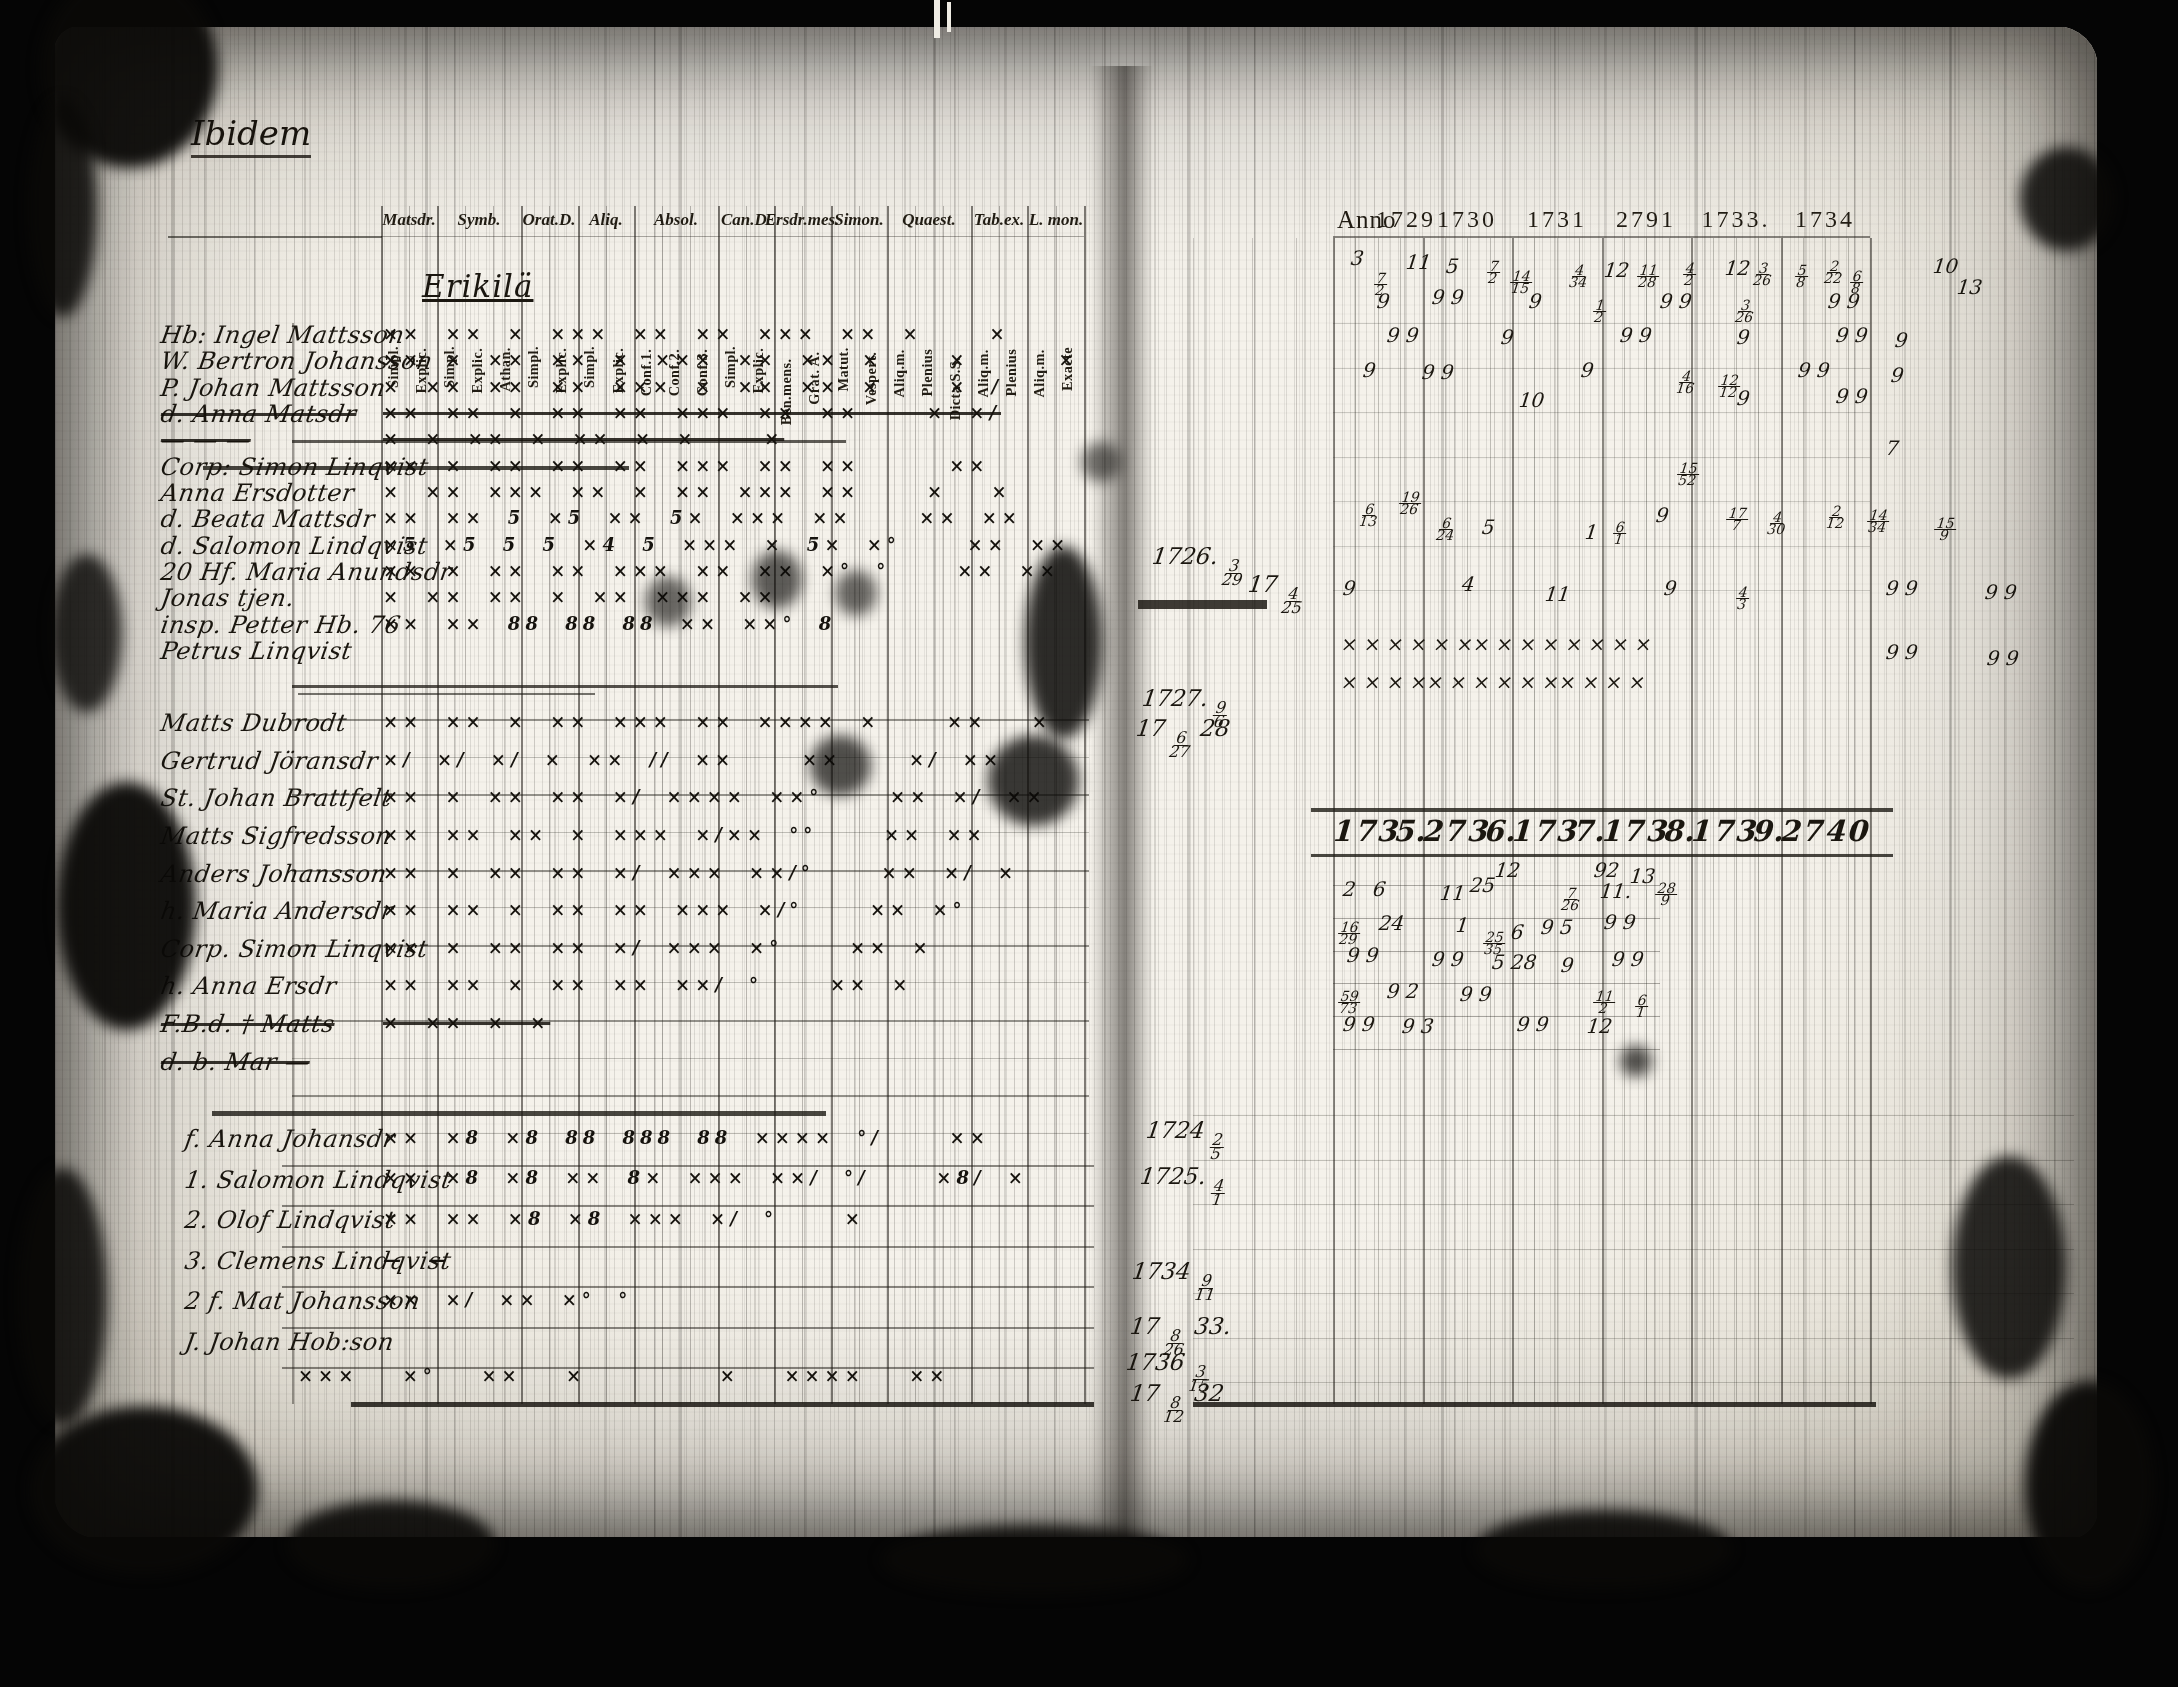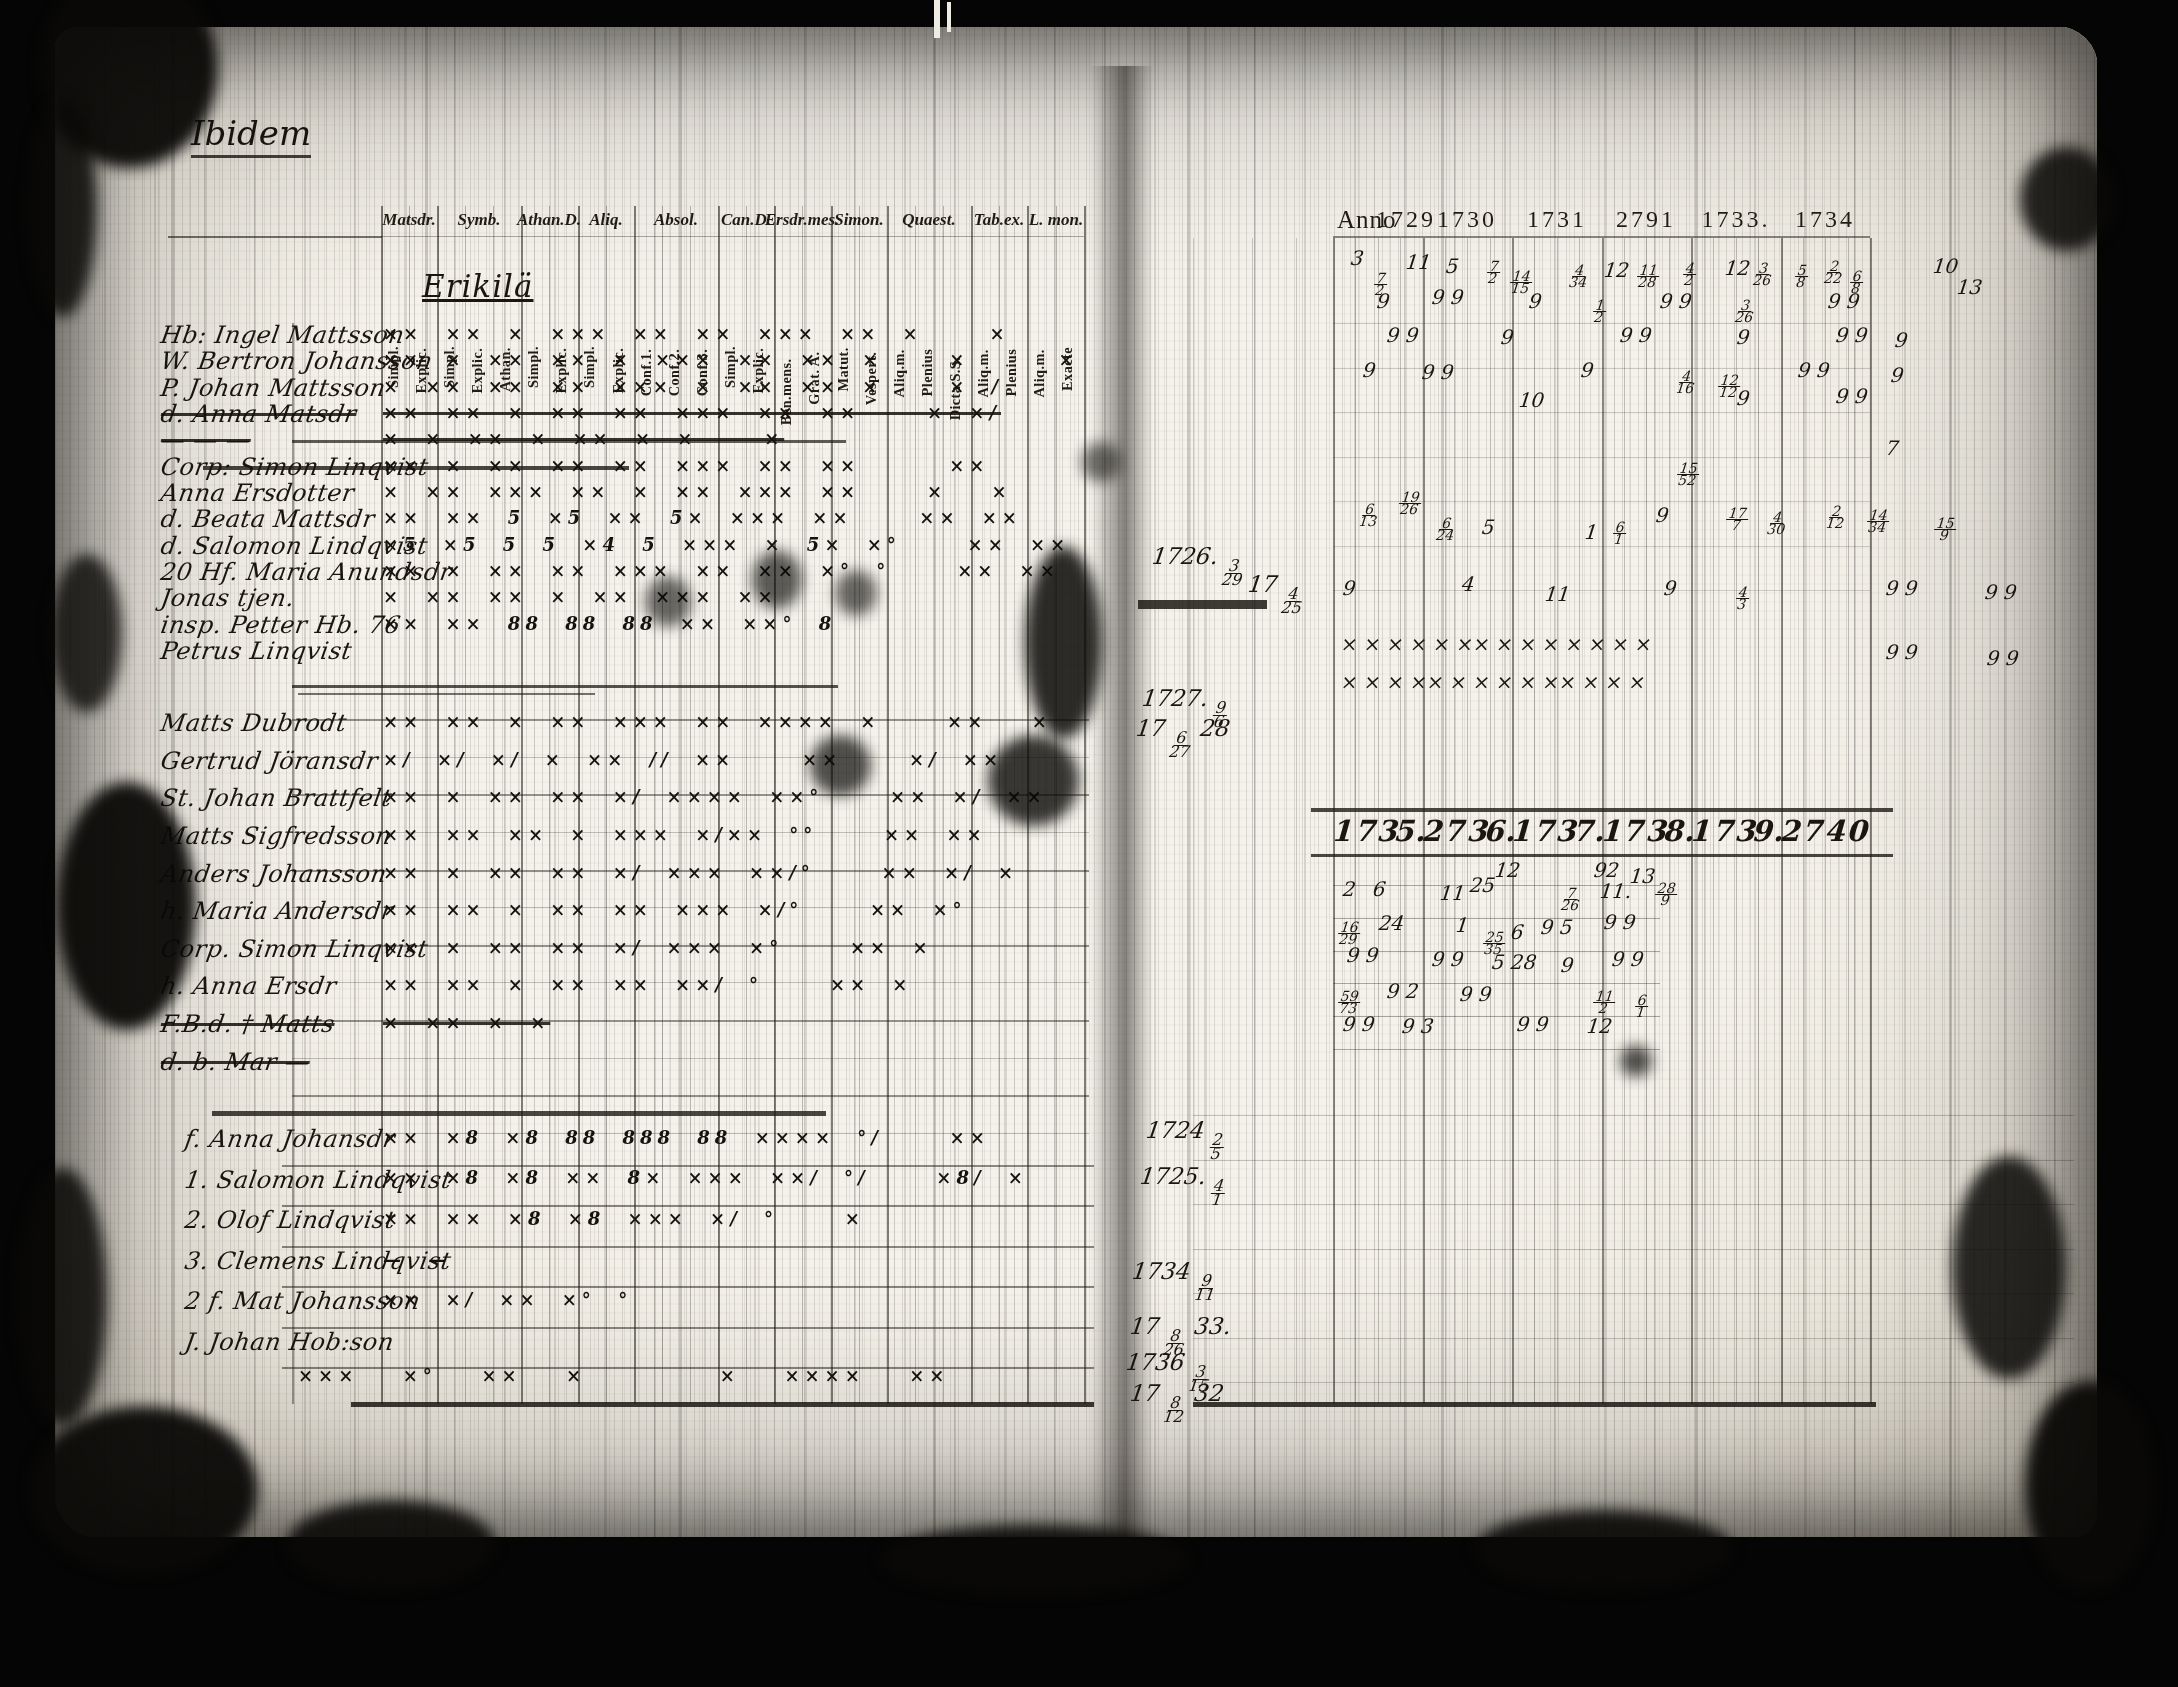--- a/index.html
+++ b/index.html
@@ -77,21 +77,21 @@
         <div class="vline" style="left: 1002px; top: 180px; width: 1px; height: 1198px; opacity: 0.28;"></div>
         <div class="vline" style="left: 1030px; top: 180px; width: 2px; height: 1198px; opacity: 0.55;"></div>
         <div class="vline" style="left: 238px; top: 297px; width: 2px; height: 1081px; opacity: 0.4;"></div>
         <div class="grouplabel print" style="left: 355px; top: 184px;">Matsdr.</div>
         <div class="sublabel print" style="left: 331px; top: 299px;">Simpl.</div>
         <div class="sublabel print" style="left: 359px; top: 299px;">Explic.</div>
         <div class="grouplabel print" style="left: 425px; top: 184px;">Symb.</div>
         <div class="sublabel print" style="left: 387px; top: 299px;">Simpl.</div>
         <div class="sublabel print" style="left: 415px; top: 299px;">Explic.</div>
         <div class="sublabel print" style="left: 443px; top: 299px;">Athan.</div>
-        <div class="grouplabel print" style="left: 495px; top: 184px;">Athan.D.</div>
+        <div class="grouplabel print" style="left: 495px; top: 184px;">Orat.D.</div>
         <div class="sublabel print" style="left: 471px; top: 299px;">Simpl.</div>
         <div class="sublabel print" style="left: 499px; top: 299px;">Explic.</div>
         <div class="grouplabel print" style="left: 552px; top: 184px;">Aliq.</div>
         <div class="sublabel print" style="left: 527px; top: 299px;">Simpl.</div>
         <div class="sublabel print" style="left: 556px; top: 299px;">Explic.</div>
         <div class="grouplabel print" style="left: 622px; top: 184px;">Absol.</div>
         <div class="sublabel print" style="left: 584px; top: 299px;">Conf.1.</div>
         <div class="sublabel print" style="left: 612px; top: 299px;">Conf.2.</div>
         <div class="sublabel print" style="left: 640px; top: 299px;">Conf.3.</div>
         <div class="grouplabel print" style="left: 692px; top: 184px;">Can.D.</div>

